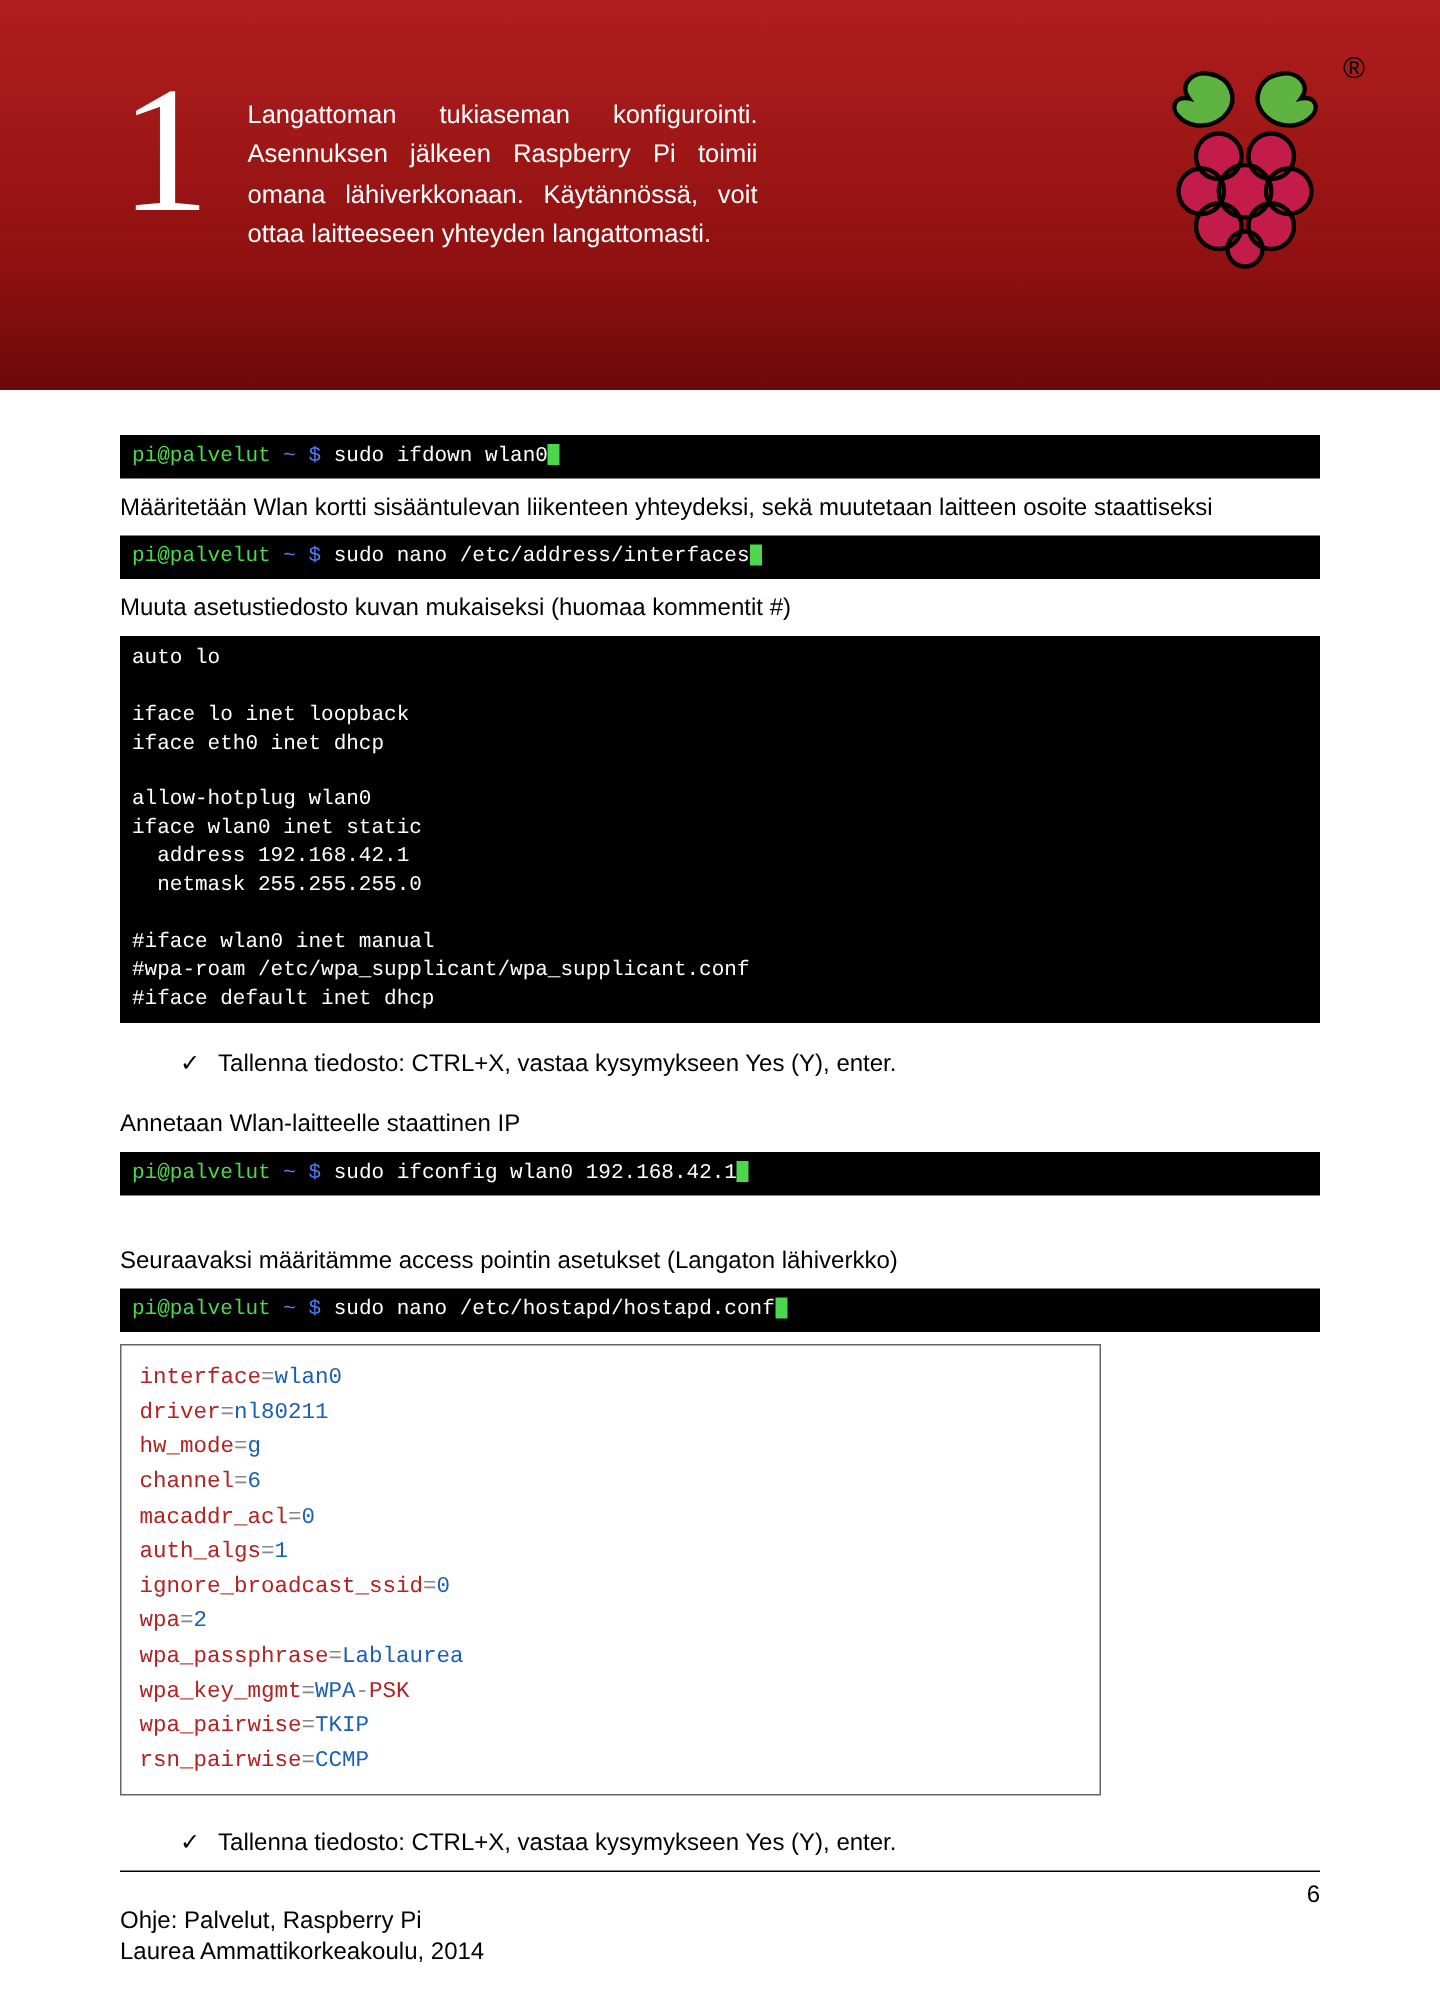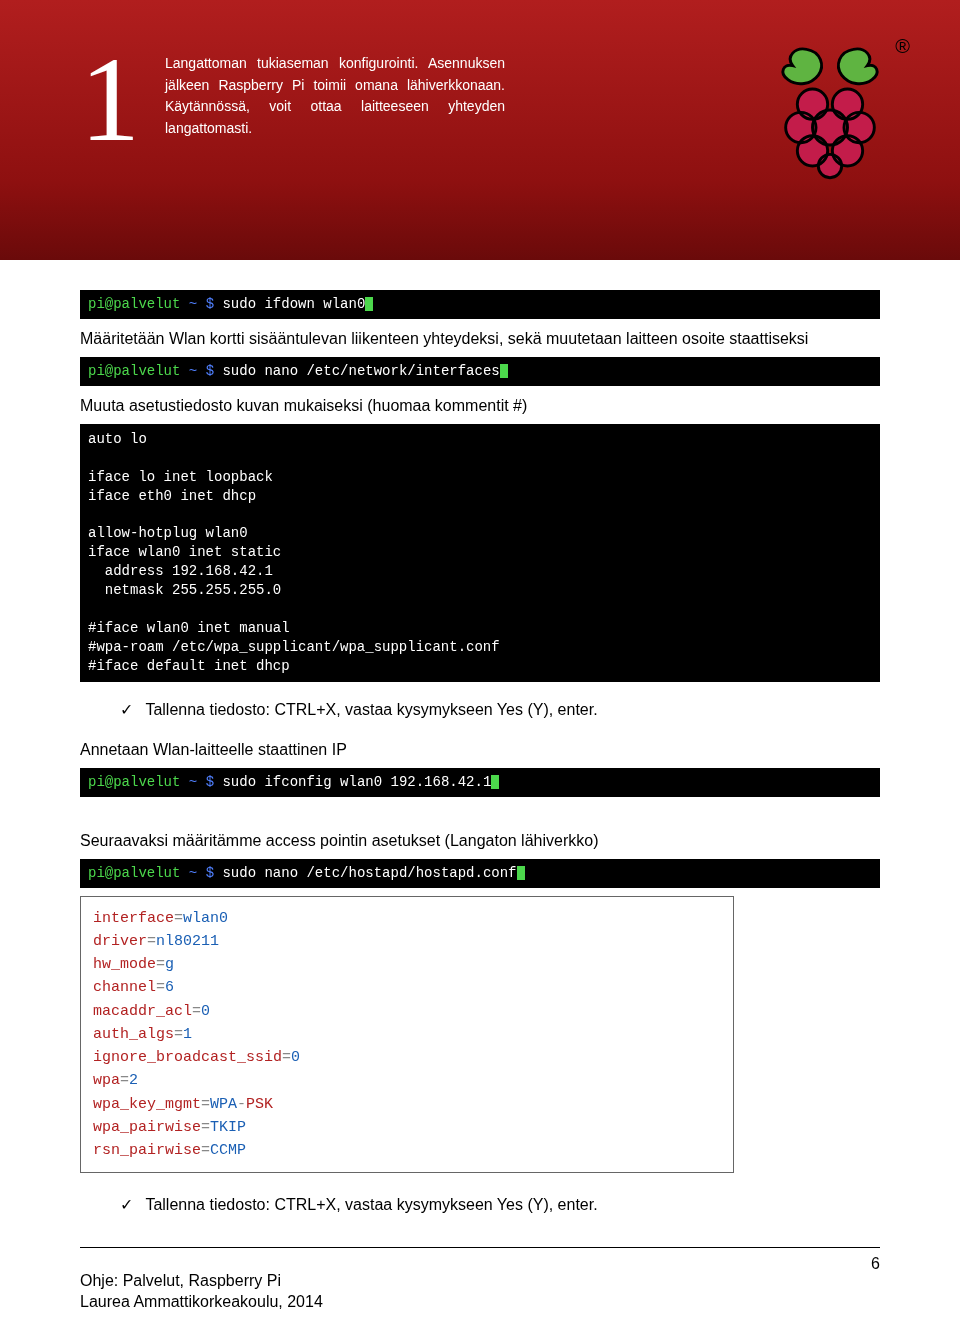--- a/index.html
+++ b/index.html
@@ -23,25 +23,25 @@
     font-size: 120px;
     line-height: 1;
     color: #fff;
     font-family: Georgia, serif;
     font-weight: normal;
     margin-right: 25px;
     margin-top: -10px;
   }
   .banner-text {
     color: #fff;
-    font-size: 14px;
+    font-size: 17px;
     line-height: 1.55;
     max-width: 340px;
     text-align: justify;
-    margin-top: 3px;
+    margin-top: 14px;
   }
   .logo {
     position: absolute;
     right: 70px;
     top: 40px;
     width: 120px;
     height: 140px;
   }
   .logo svg { width: 100%; height: 100%; }
   .reg {
@@ -165,21 +165,21 @@
       </g>
     </svg>
   </div>
 </div>
 
 <div class="content">
 
   <div class="term"><span class="prompt-user">pi@palvelut</span> <span class="prompt-tilde">~ $</span> <span class="cmd">sudo ifdown wlan0</span><span class="cursor"></span></div>
 
   <p>Määritetään Wlan kortti sisääntulevan liikenteen yhteydeksi, sekä muutetaan laitteen osoite staattiseksi</p>
-  <div class="term"><span class="prompt-user">pi@palvelut</span> <span class="prompt-tilde">~ $</span> <span class="cmd">sudo nano /etc/network/interfaces</span><span class="cursor"></span></div>
+  <div class="term"><span class="prompt-user">pi@palvelut</span> <span class="prompt-tilde">~ $</span> <span class="cmd">sudo nano /etc/address/interfaces</span><span class="cursor"></span></div>
 
   <p>Muuta asetustiedosto kuvan mukaiseksi (huomaa kommentit #)</p>
   <div class="term-block">auto lo
 
 iface lo inet loopback
 iface eth0 inet dhcp
 
 allow-hotplug wlan0
 iface wlan0 inet static
   address 192.168.42.1
@@ -199,20 +199,21 @@
 
   <div class="config-box" id="hostapd-box">
       <div><span class="cfg-key">interface</span><span class="cfg-eq">=</span><span class="cfg-val">wlan0</span></div>
       <div><span class="cfg-key">driver</span><span class="cfg-eq">=</span><span class="cfg-val">nl80211</span></div>
       <div><span class="cfg-key">hw_mode</span><span class="cfg-eq">=</span><span class="cfg-val">g</span></div>
       <div><span class="cfg-key">channel</span><span class="cfg-eq">=</span><span class="cfg-val">6</span></div>
       <div><span class="cfg-key">macaddr_acl</span><span class="cfg-eq">=</span><span class="cfg-val">0</span></div>
       <div><span class="cfg-key">auth_algs</span><span class="cfg-eq">=</span><span class="cfg-val">1</span></div>
       <div><span class="cfg-key">ignore_broadcast_ssid</span><span class="cfg-eq">=</span><span class="cfg-val">0</span></div>
       <div><span class="cfg-key">wpa</span><span class="cfg-eq">=</span><span class="cfg-val">2</span></div>
+      <div><span class="cfg-key">wpa_passphrase</span><span class="cfg-eq">=</span><span class="cfg-val">Lablaurea</span></div>
       <div><span class="cfg-key">wpa_key_mgmt</span><span class="cfg-eq">=</span><span class="cfg-val">WPA</span><span class="cfg-minus">-</span><span class="cfg-key">PSK</span></div>
       <div><span class="cfg-key">wpa_pairwise</span><span class="cfg-eq">=</span><span class="cfg-val">TKIP</span></div>
       <div><span class="cfg-key">rsn_pairwise</span><span class="cfg-eq">=</span><span class="cfg-val">CCMP</span></div>
     </div>
 
   <div class="check-line">Tallenna tiedosto: CTRL+X, vastaa kysymykseen Yes (Y), enter.</div>
 
 </div>
 
 <hr class="footer-rule">

